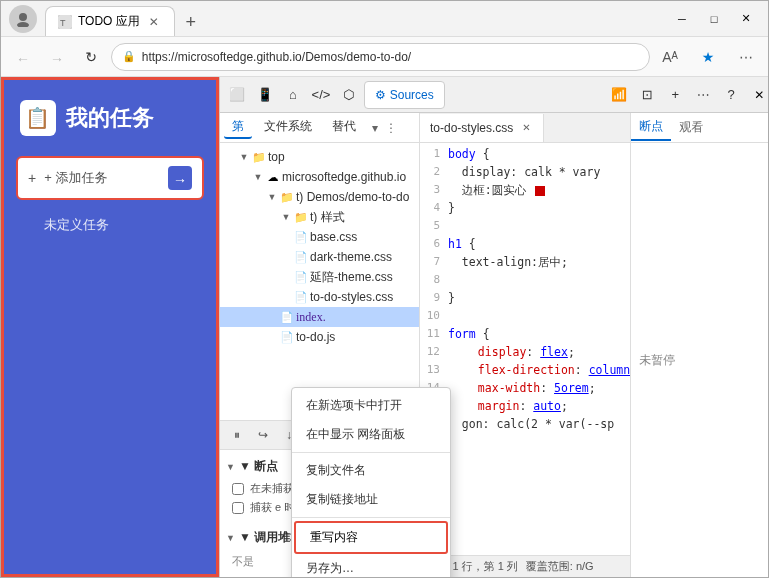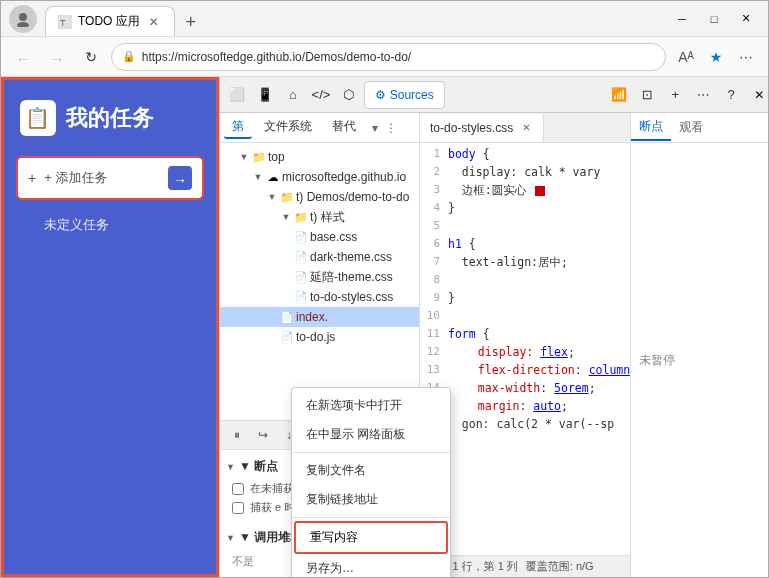--- a/index.html
+++ b/index.html
@@ -19,21 +19,21 @@
     .window-controls { display: flex; gap: 4px; }
     .win-btn { width: 28px; height: 20px; display: flex; align-items: center; justify-content: center; font-size: 11px; cursor: pointer; }
 
     
     .nav-bar { height: 40px; background: #f9f9f9; display: flex; align-items: center; padding: 0 8px; gap: 6px; border-bottom: 1px solid #ddd; }
     .nav-btn { width: 28px; height: 28px; display: flex; align-items: center; justify-content: center; border-radius: 4px; cursor: pointer; color: #333; font-size: 14px; }
     .nav-btn.disabled { color: #bbb; cursor: default; }
     .address-bar { flex: 1; height: 28px; background: #fff; border: 1px solid #ccc; border-radius: 16px; display: flex; align-items: center; padding: 0 10px; gap: 6px; font-size: 12px; color: #333; }
     .address-icon { color: #888; font-size: 11px; }
     .address-text { flex: 1; font-size: 12px; color: #333; }
-    .nav-icons { display: flex; gap: 2px; }
+    .nav-icons { display: flex; gap: 10px; }
     .nav-icon-btn { width: 28px; height: 28px; display: flex; align-items: center; justify-content: center; border-radius: 4px; cursor: pointer; font-size: 14px; color: #555; }
     .nav-icon-btn.starred { color: #0078d4; }
 
     
     .todo-panel { width: 218px; background: #4a5fce; display: flex; flex-direction: column; border: 3px solid #e74c3c; flex-shrink: 0; }
     .todo-header { padding: 20px 16px 12px; display: flex; align-items: center; gap: 10px; }
     .todo-icon { width: 36px; height: 36px; background: #fff; border-radius: 6px; display: flex; align-items: center; justify-content: center; font-size: 20px; }
     .todo-title { color: #fff; font-size: 22px; font-weight: bold; }
     .add-task-bar { margin: 8px 12px; background: #fff; border-radius: 6px; display: flex; align-items: center; padding: 8px 10px; gap: 8px; border: 2px solid #e74c3c; }
     .add-task-text { flex: 1; color: #555; font-size: 13px; }
@@ -65,21 +65,21 @@
     .file-tree-body { flex: 1; overflow-y: auto; padding: 4px 0; font-size: 12px; }
     .tree-item { display: flex; align-items: center; height: 20px; padding: 0 4px; gap: 2px; cursor: pointer; user-select: none; }
     .tree-item.highlighted { background: #b8d4ff; }
     .tree-indent { display: inline-block; width: 12px; flex-shrink: 0; }
     .tree-arrow { width: 12px; height: 12px; display: flex; align-items: center; justify-content: center; font-size: 9px; color: #666; flex-shrink: 0; }
     .tree-icon { width: 14px; height: 14px; flex-shrink: 0; display: flex; align-items: center; justify-content: center; font-size: 11px; }
     .folder-icon { color: #dcb67a; }
     .file-icon { color: #75beff; }
     .css-icon { color: #cc99cd; }
     .tree-label { font-size: 12px; color: #333; white-space: nowrap; overflow: hidden; }
-    .tree-label.highlighted { color: #7f1d1d; }
+    .tree-label.highlighted { color: #4c1d95; font-family: Liberation Serif, serif; }
 
     
     .bottom-toolbar { height: 30px; background: #f0f0f0; border-top: 1px solid #ddd; border-bottom: 1px solid #ddd; display: flex; align-items: center; padding: 0 6px; gap: 4px; }
     .bt-icon { width: 22px; height: 22px; display: flex; align-items: center; justify-content: center; font-size: 12px; color: #555; cursor: pointer; border-radius: 3px; }
 
     
     .breakpoints-section { padding: 4px 6px; }
     .section-header { display: flex; align-items: center; gap: 4px; font-size: 12px; font-weight: bold; color: #333; padding: 4px 0; cursor: pointer; }
     .section-arrow { font-size: 9px; color: #666; }
     .breakpoint-item { display: flex; align-items: center; gap: 6px; padding: 2px 6px; font-size: 11px; color: #555; }

